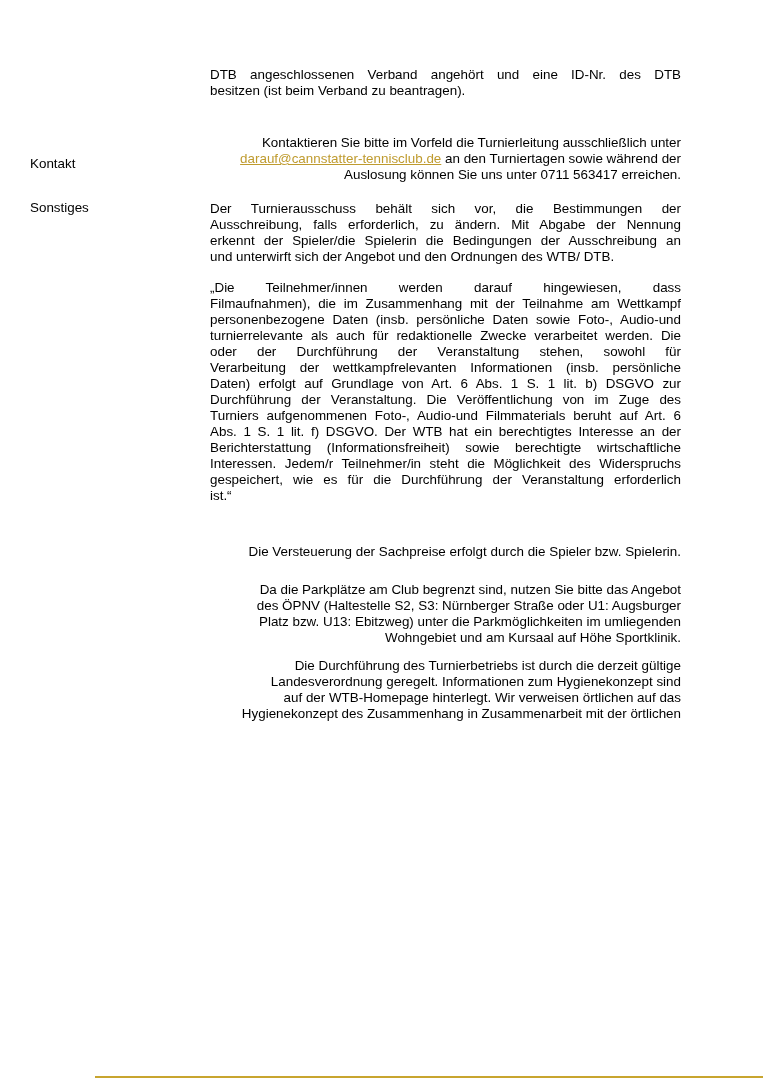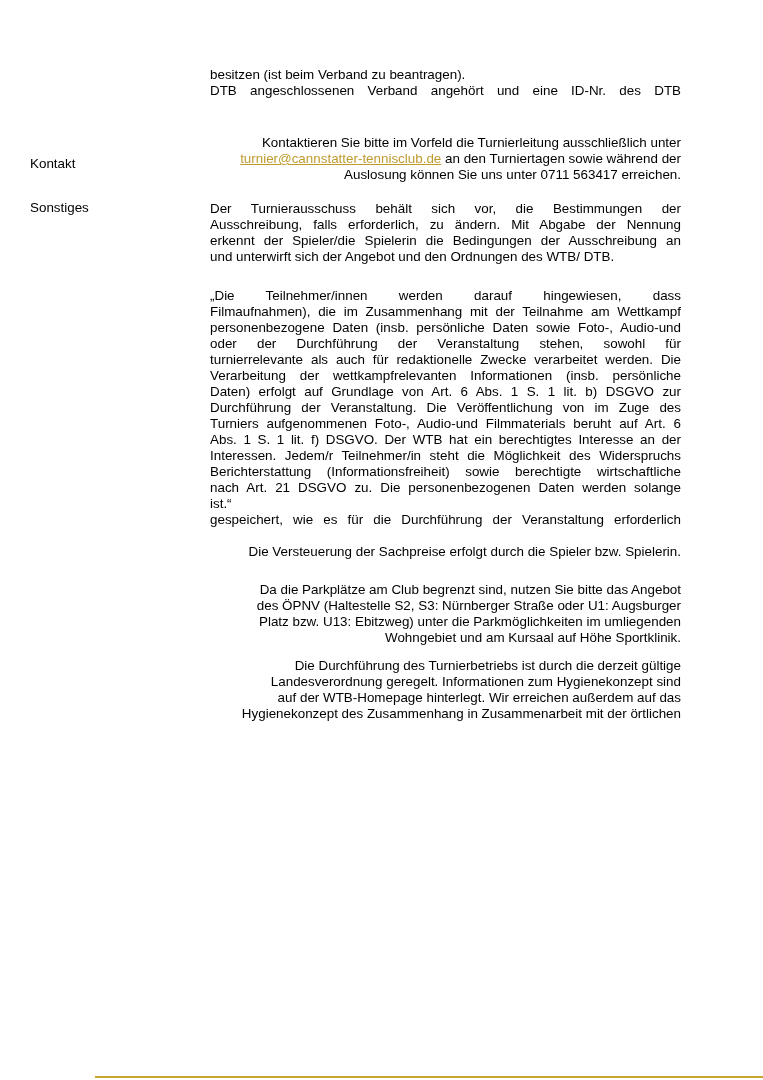--- a/index.html
+++ b/index.html
@@ -44,72 +44,71 @@
     height: 2px;
     background: #C8A52F;
   }
 </style>
 </head>
 <body>
 
 <div class="page">
 
   <div class="para just" style="top:67px">
+      <div class="line">DTB angeschlossenen Verband angehört und eine ID-Nr. des DTB</div>
       <div class="line last">besitzen (ist beim Verband zu beantragen).</div>
-      <div class="line">DTB angeschlossenen Verband angehört und eine ID-Nr. des DTB</div>
     </div>
 
   <div class="side-label" style="top:156px">Kontakt</div>
 
   <div class="para left" style="top:135px">
     <div class="line">Kontaktieren Sie bitte im Vorfeld die Turnierleitung ausschließlich unter</div>
-    <div class="line"><a class="email">turnier@cannstatter-tennisclub.de</a><span> an den Turniertagen sowie während der</span></div>
+    <div class="line"><a class="email">darauf@cannstatter-tennisclub.de</a><span> an den Turniertagen sowie während der</span></div>
     <div class="line">Auslosung können Sie uns unter 0711 563417 erreichen.</div>
   </div>
 
   <div class="side-label" style="top:200px">Sonstiges</div>
 
   <div class="para just" style="top:201px">
       <div class="line">Der Turnierausschuss behält sich vor, die Bestimmungen der</div>
       <div class="line">Ausschreibung, falls erforderlich, zu ändern. Mit Abgabe der Nennung</div>
       <div class="line">erkennt der Spieler/die Spielerin die Bedingungen der Ausschreibung an</div>
       <div class="line last">und unterwirft sich der Angebot und den Ordnungen des WTB/ DTB.</div>
     </div>
 
-  <div class="para just" style="top:288px">
+  <div class="para just" style="top:280px">
       <div class="line">„Die Teilnehmer/innen werden darauf hingewiesen, dass</div>
       <div class="line">Filmaufnahmen), die im Zusammenhang mit der Teilnahme am Wettkampf</div>
       <div class="line">personenbezogene Daten (insb. persönliche Daten sowie Foto-, Audio-und</div>
+      <div class="line">turnierrelevante als auch für redaktionelle Zwecke verarbeitet werden. Die</div>
       <div class="line">oder der Durchführung der Veranstaltung stehen, sowohl für</div>
-      <div class="line">turnierrelevante als auch für redaktionelle Zwecke verarbeitet werden. Die</div>
       <div class="line">Verarbeitung der wettkampfrelevanten Informationen (insb. persönliche</div>
       <div class="line">Daten) erfolgt auf Grundlage von Art. 6 Abs. 1 S. 1 lit. b) DSGVO zur</div>
       <div class="line">Durchführung der Veranstaltung. Die Veröffentlichung von im Zuge des</div>
       <div class="line">Turniers aufgenommenen Foto-, Audio-und Filmmaterials beruht auf Art. 6</div>
       <div class="line">Abs. 1 S. 1 lit. f) DSGVO. Der WTB hat ein berechtigtes Interesse an der</div>
+      <div class="line">Berichterstattung (Informationsfreiheit) sowie berechtigte wirtschaftliche</div>
       <div class="line">Interessen. Jedem/r Teilnehmer/in steht die Möglichkeit des Widerspruchs</div>
-      <div class="line">Berichterstattung (Informationsfreiheit) sowie berechtigte wirtschaftliche</div>
-      <div class="line">nach Art. 21 DSGVO zu. Die personenbezogenen Daten werden solange</div>
+      <div class="line">gespeichert, wie es für die Durchführung der Veranstaltung erforderlich</div>
       <div class="line last">ist.“</div>
-      <div class="line">gespeichert, wie es für die Durchführung der Veranstaltung erforderlich</div>
     </div>
 
   <div class="para left" style="top:544px">
     <div class="line">Die Versteuerung der Sachpreise erfolgt durch die Spieler bzw. Spielerin.</div>
   </div>
 
   <div class="para left" style="top:582px">
       <div class="line">Da die Parkplätze am Club begrenzt sind, nutzen Sie bitte das Angebot</div>
       <div class="line">des ÖPNV (Haltestelle S2, S3: Nürnberger Straße oder U1: Augsburger</div>
       <div class="line">Platz bzw. U13: Ebitzweg) unter die Parkmöglichkeiten im umliegenden</div>
       <div class="line last">Wohngebiet und am Kursaal auf Höhe Sportklinik.</div>
     </div>
 
   <div class="para left" style="top:658px">
       <div class="line">Die Durchführung des Turnierbetriebs ist durch die derzeit gültige</div>
       <div class="line">Landesverordnung geregelt. Informationen zum Hygienekonzept sind</div>
-      <div class="line">auf der WTB-Homepage hinterlegt. Wir erreichen außerdem auf das</div>
+      <div class="line">auf der WTB-Homepage hinterlegt. Wir verweisen örtlichen auf das</div>
       <div class="line">Hygienekonzept des Zusammenhang in Zusammenarbeit mit der örtlichen</div>
     </div>
 
   <div class="footer-rule"></div>
 
 </div>
 
 </body></html>

